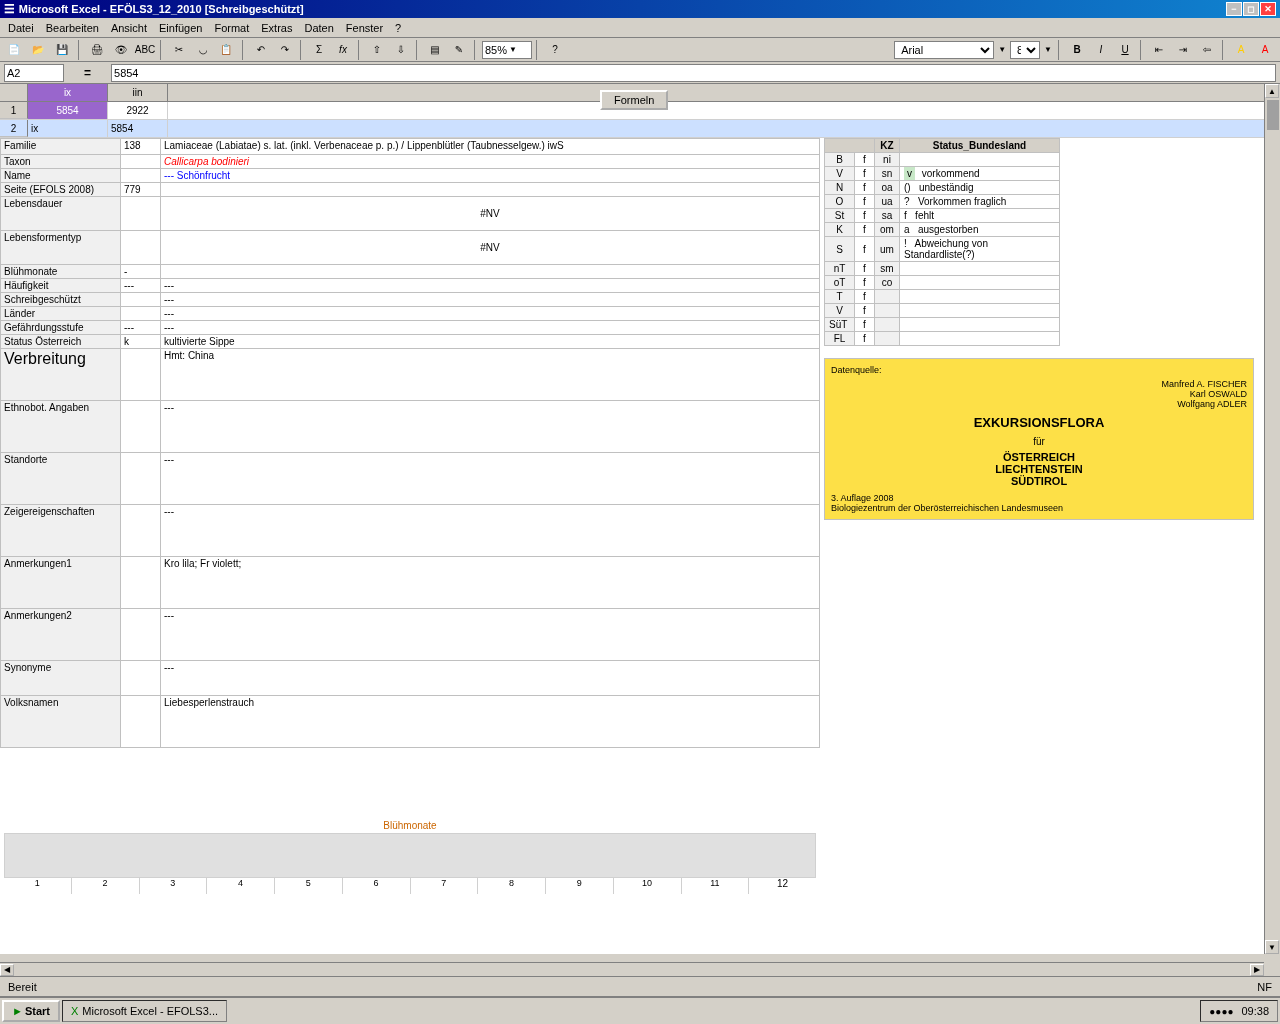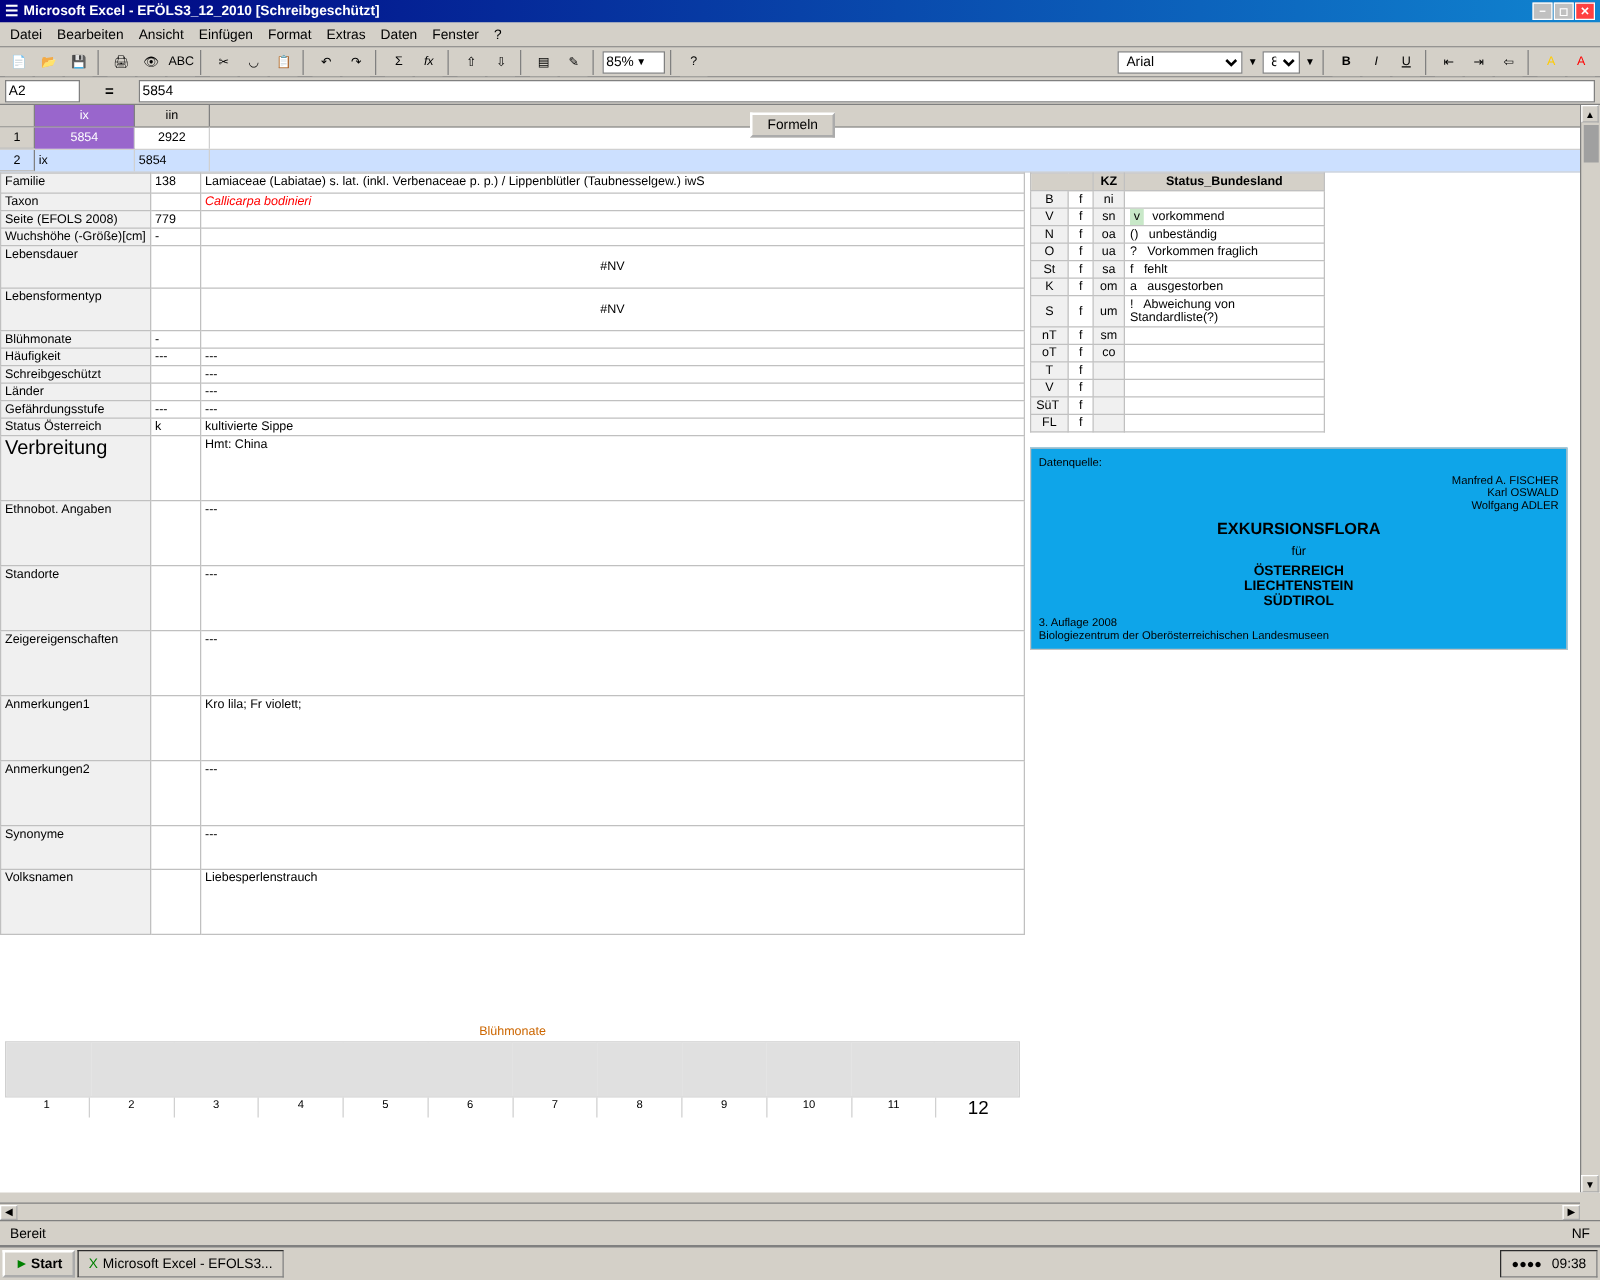--- a/index.html
+++ b/index.html
@@ -379,40 +379,40 @@
         <tr>
           <td class="label-col" style="border:1px solid #c0c0c0; padding:1px 3px; font-size:10px;">
             <span>Taxon</span>
           </td>
           <td style="border:1px solid #c0c0c0; padding:1px 3px; font-size:10px;"></td>
           <td style="border:1px solid #c0c0c0; padding:1px 3px; font-size:10px;">
             <span style="color:red; font-style:italic;">Callicarpa bodinieri</span>
           </td>
         </tr>
 
+        <tr>
+          <td class="label-col" style="border:1px solid #c0c0c0; padding:1px 3px; font-size:10px;">
+            <span>Name</span>
+          </td>
+          <td style="border:1px solid #c0c0c0; padding:1px 3px; font-size:10px;"></td>
+          <td style="border:1px solid #c0c0c0; padding:1px 3px; font-size:10px;">
+            <span style="color:blue;">--- Schönfrucht</span>
+          </td>
+        </tr>
 
         <tr>
           <td class="label-col" style="border:1px solid #c0c0c0; padding:1px 3px; font-size:10px;">
             <span>Seite (EFOLS 2008)</span>
           </td>
           <td style="border:1px solid #c0c0c0; padding:1px 3px; font-size:10px;">
             <span>779</span>
           </td>
           <td style="border:1px solid #c0c0c0; padding:1px 3px; font-size:10px;"></td>
         </tr>
 
-        <tr>
-          <td class="label-col" style="border:1px solid #c0c0c0; padding:1px 3px; font-size:10px;">
-            <span>Wuchshöhe (-Größe)[cm]</span>
-          </td>
-          <td style="border:1px solid #c0c0c0; padding:1px 3px; font-size:10px;">
-            <span>-</span>
-          </td>
-          <td style="border:1px solid #c0c0c0; padding:1px 3px; font-size:10px;"></td>
-        </tr>
 
         <tr style="height:34px;">
           <td class="label-col" style="border:1px solid #c0c0c0; padding:1px 3px; font-size:10px; vertical-align:top;margin-left:32px;">
             <span>Lebensdauer</span>
           </td>
           <td style="border:1px solid #c0c0c0; padding:1px 3px; font-size:10px;"></td>
           <td style="border:1px solid #c0c0c0; padding:1px 3px; font-size:10px; text-align:center; vertical-align:middle;">
             <span>#NV</span>
           </td>
         </tr>
@@ -682,21 +682,21 @@
             <tr>
               <td style="border:1px solid #c0c0c0; padding:1px 4px; background:#f0f0f0; text-align:center;">FL</td>
               <td style="border:1px solid #c0c0c0; padding:1px 4px; text-align:center;">f</td>
               <td style="border:1px solid #c0c0c0; padding:1px 4px; background:#f0f0f0;"></td>
               <td style="border:1px solid #c0c0c0; padding:1px 4px;"></td>
             </tr>
           </tbody>
         </table>
 
         <div style="position:absolute; top:220px; left:4px; width:430px;
-                    background:#0ea5e9; border:1px solid #c0c0c0; padding:6px; font-size:9px;">
+                    background:#fde047; border:1px solid #c0c0c0; padding:6px; font-size:9px;">
           <div style="font-size:9px; margin-bottom:4px;">Datenquelle:</div>
           <div style="text-align:right; margin-bottom:2px;">
             <div>Manfred A. FISCHER</div>
             <div>Karl OSWALD</div>
             <div>Wolfgang ADLER</div>
           </div>
           <div style="text-align:center; font-size:13px; font-weight:bold; margin:6px 0;">
             EXKURSIONSFLORA
           </div>
           <div style="text-align:center; font-size:10px; margin-bottom:4px;">
@@ -747,21 +747,21 @@
         <div style="flex:1; text-align:center; font-size:9px; border-right:1px solid #d0d0d0;">2</div>
         <div style="flex:1; text-align:center; font-size:9px; border-right:1px solid #d0d0d0;">3</div>
         <div style="flex:1; text-align:center; font-size:9px; border-right:1px solid #d0d0d0;">4</div>
         <div style="flex:1; text-align:center; font-size:9px; border-right:1px solid #d0d0d0;">5</div>
         <div style="flex:1; text-align:center; font-size:9px; border-right:1px solid #d0d0d0;">6</div>
         <div style="flex:1; text-align:center; font-size:9px; border-right:1px solid #d0d0d0;">7</div>
         <div style="flex:1; text-align:center; font-size:9px; border-right:1px solid #d0d0d0;">8</div>
         <div style="flex:1; text-align:center; font-size:9px; border-right:1px solid #d0d0d0;">9</div>
         <div style="flex:1; text-align:center; font-size:9px; border-right:1px solid #d0d0d0;">10</div>
         <div style="flex:1; text-align:center; font-size:9px; border-right:1px solid #d0d0d0;">11</div>
-        <div style="flex:1; text-align:center; font-size:15px;">12</div>
+        <div style="flex:1; text-align:center; font-size:10px;">12</div>
       </div>
     </div>
 
     <div style="position:absolute; right:0; top:0; width:16px; height:870px;
                 background:#d4d0c8; border-left:1px solid #808080;">
       <div style="width:14px; height:14px; background:#d4d0c8; border:1px outset #fff;
                   display:flex; align-items:center; justify-content:center; font-size:8px; cursor:pointer;">
         ▲
       </div>
       <div style="width:12px; height:30px; background:#a0a0a0; margin:2px auto; cursor:pointer;"></div>

